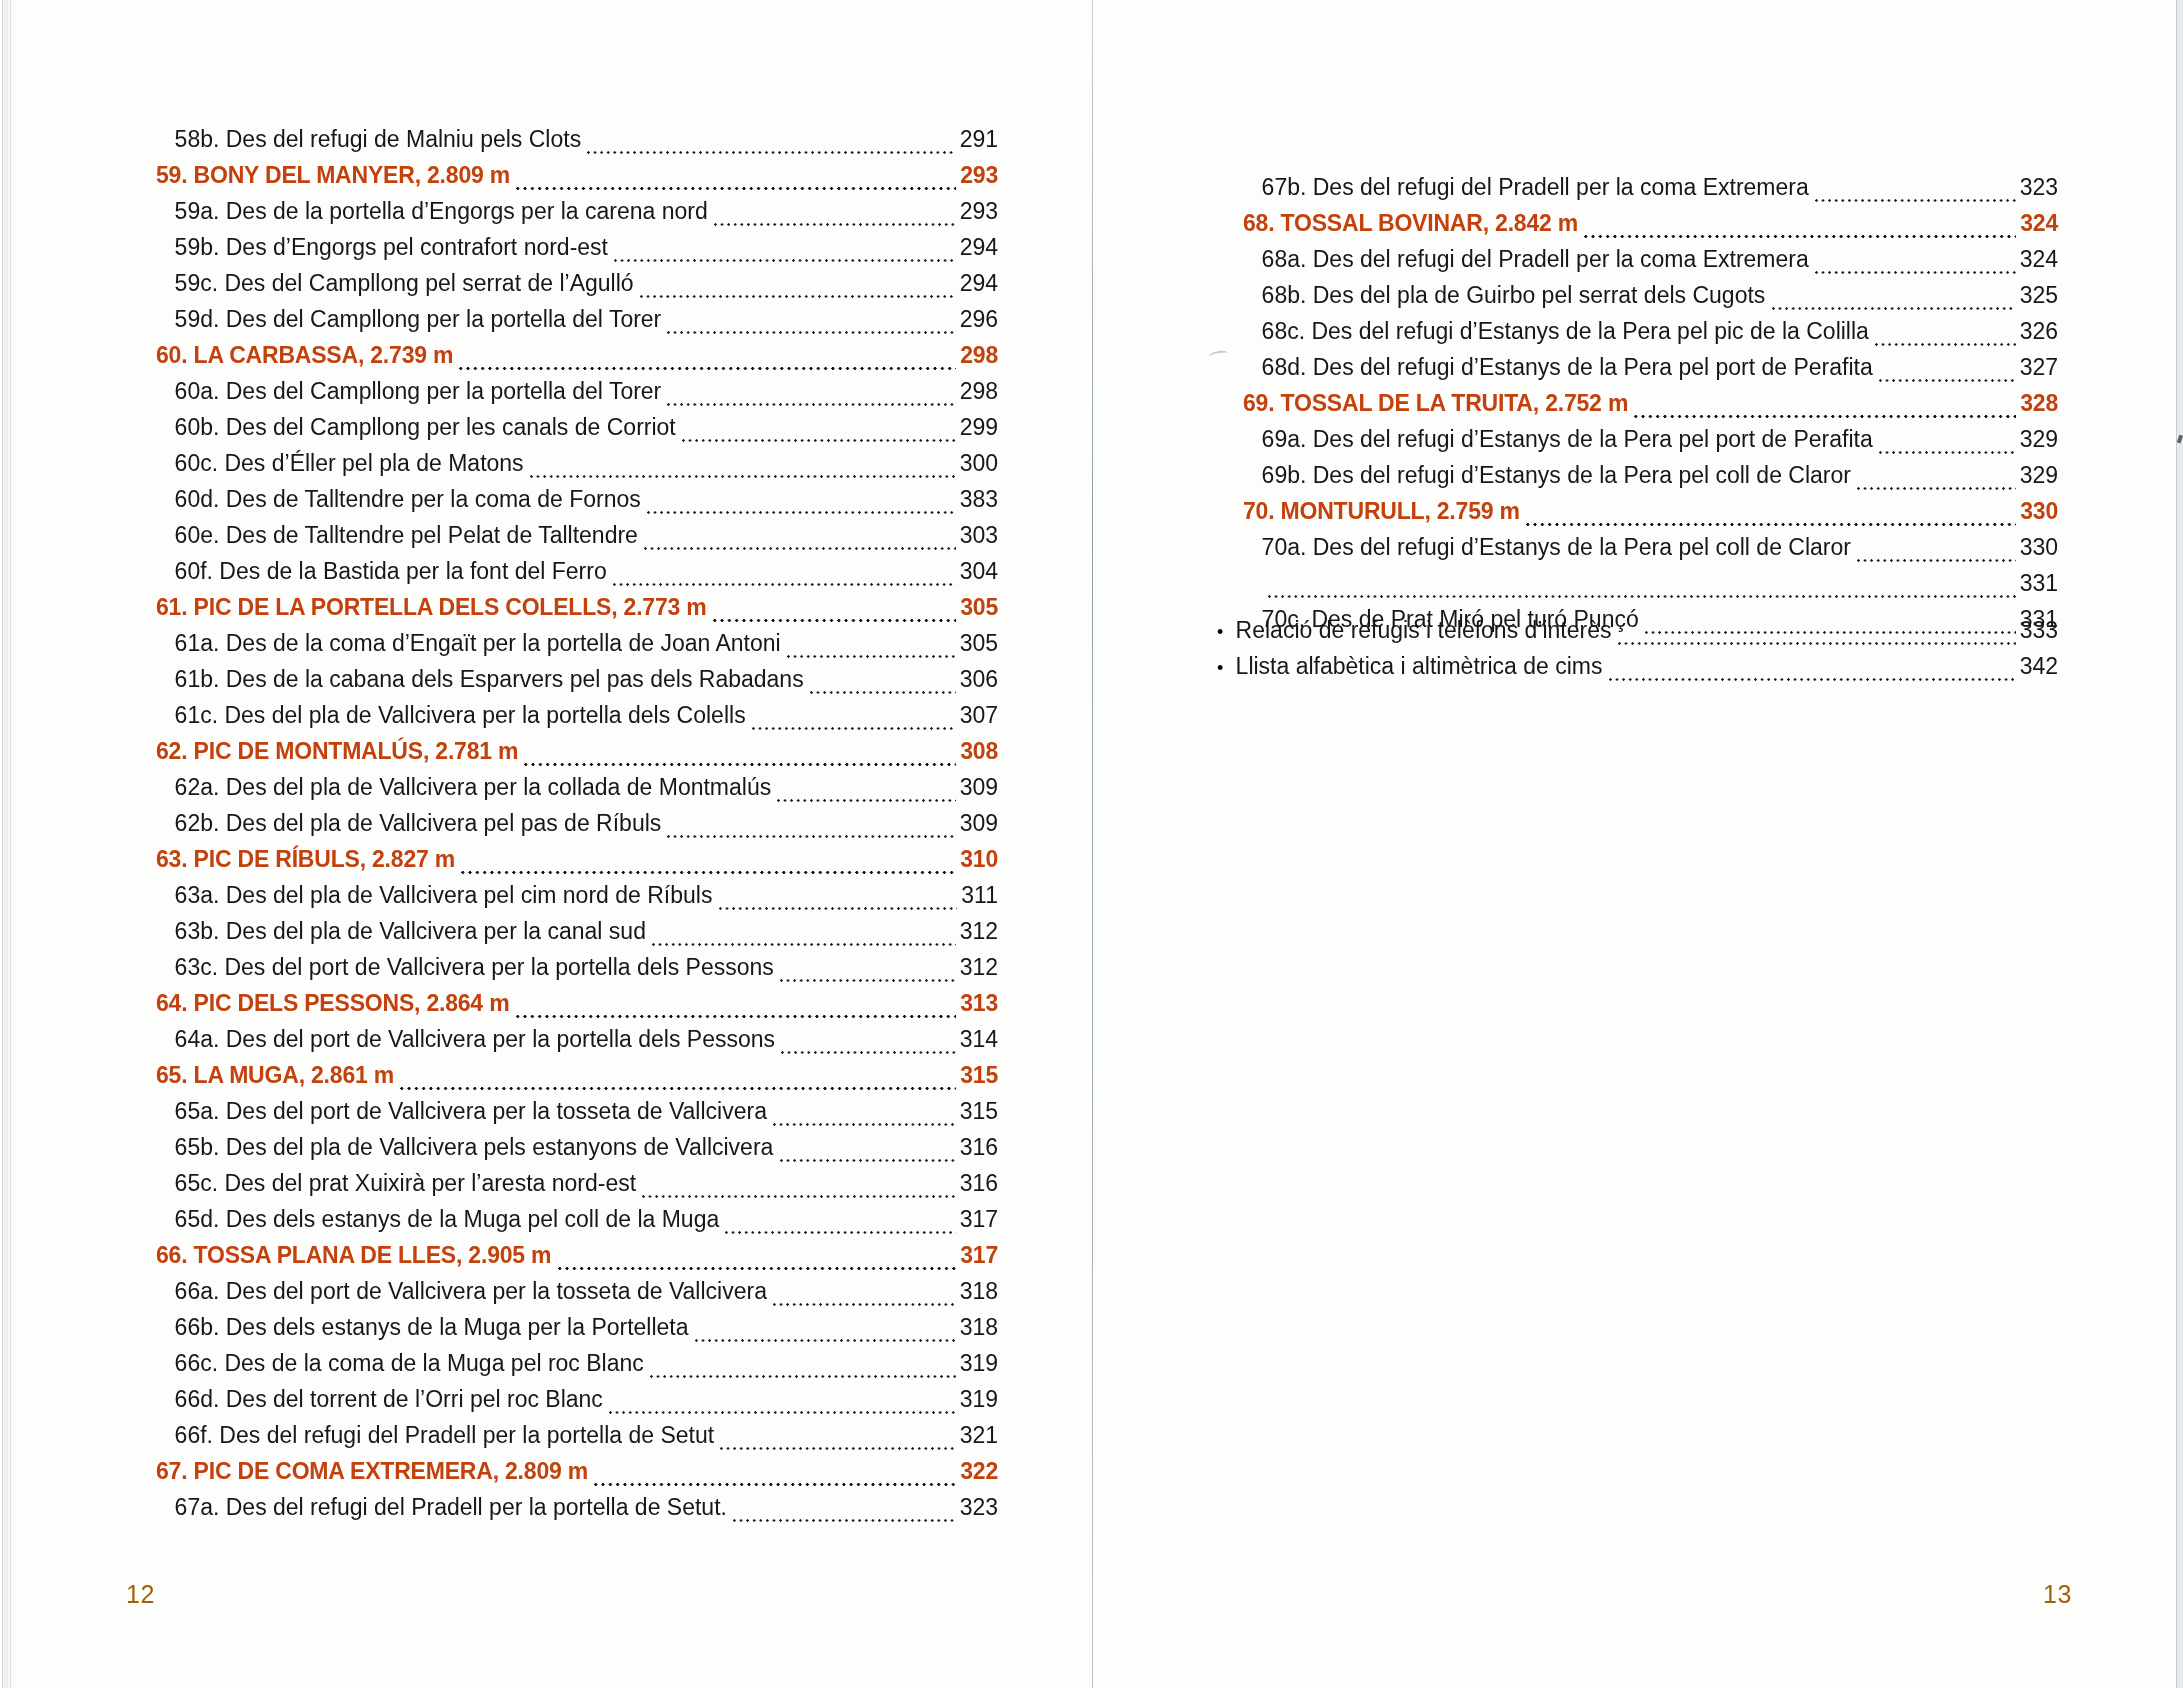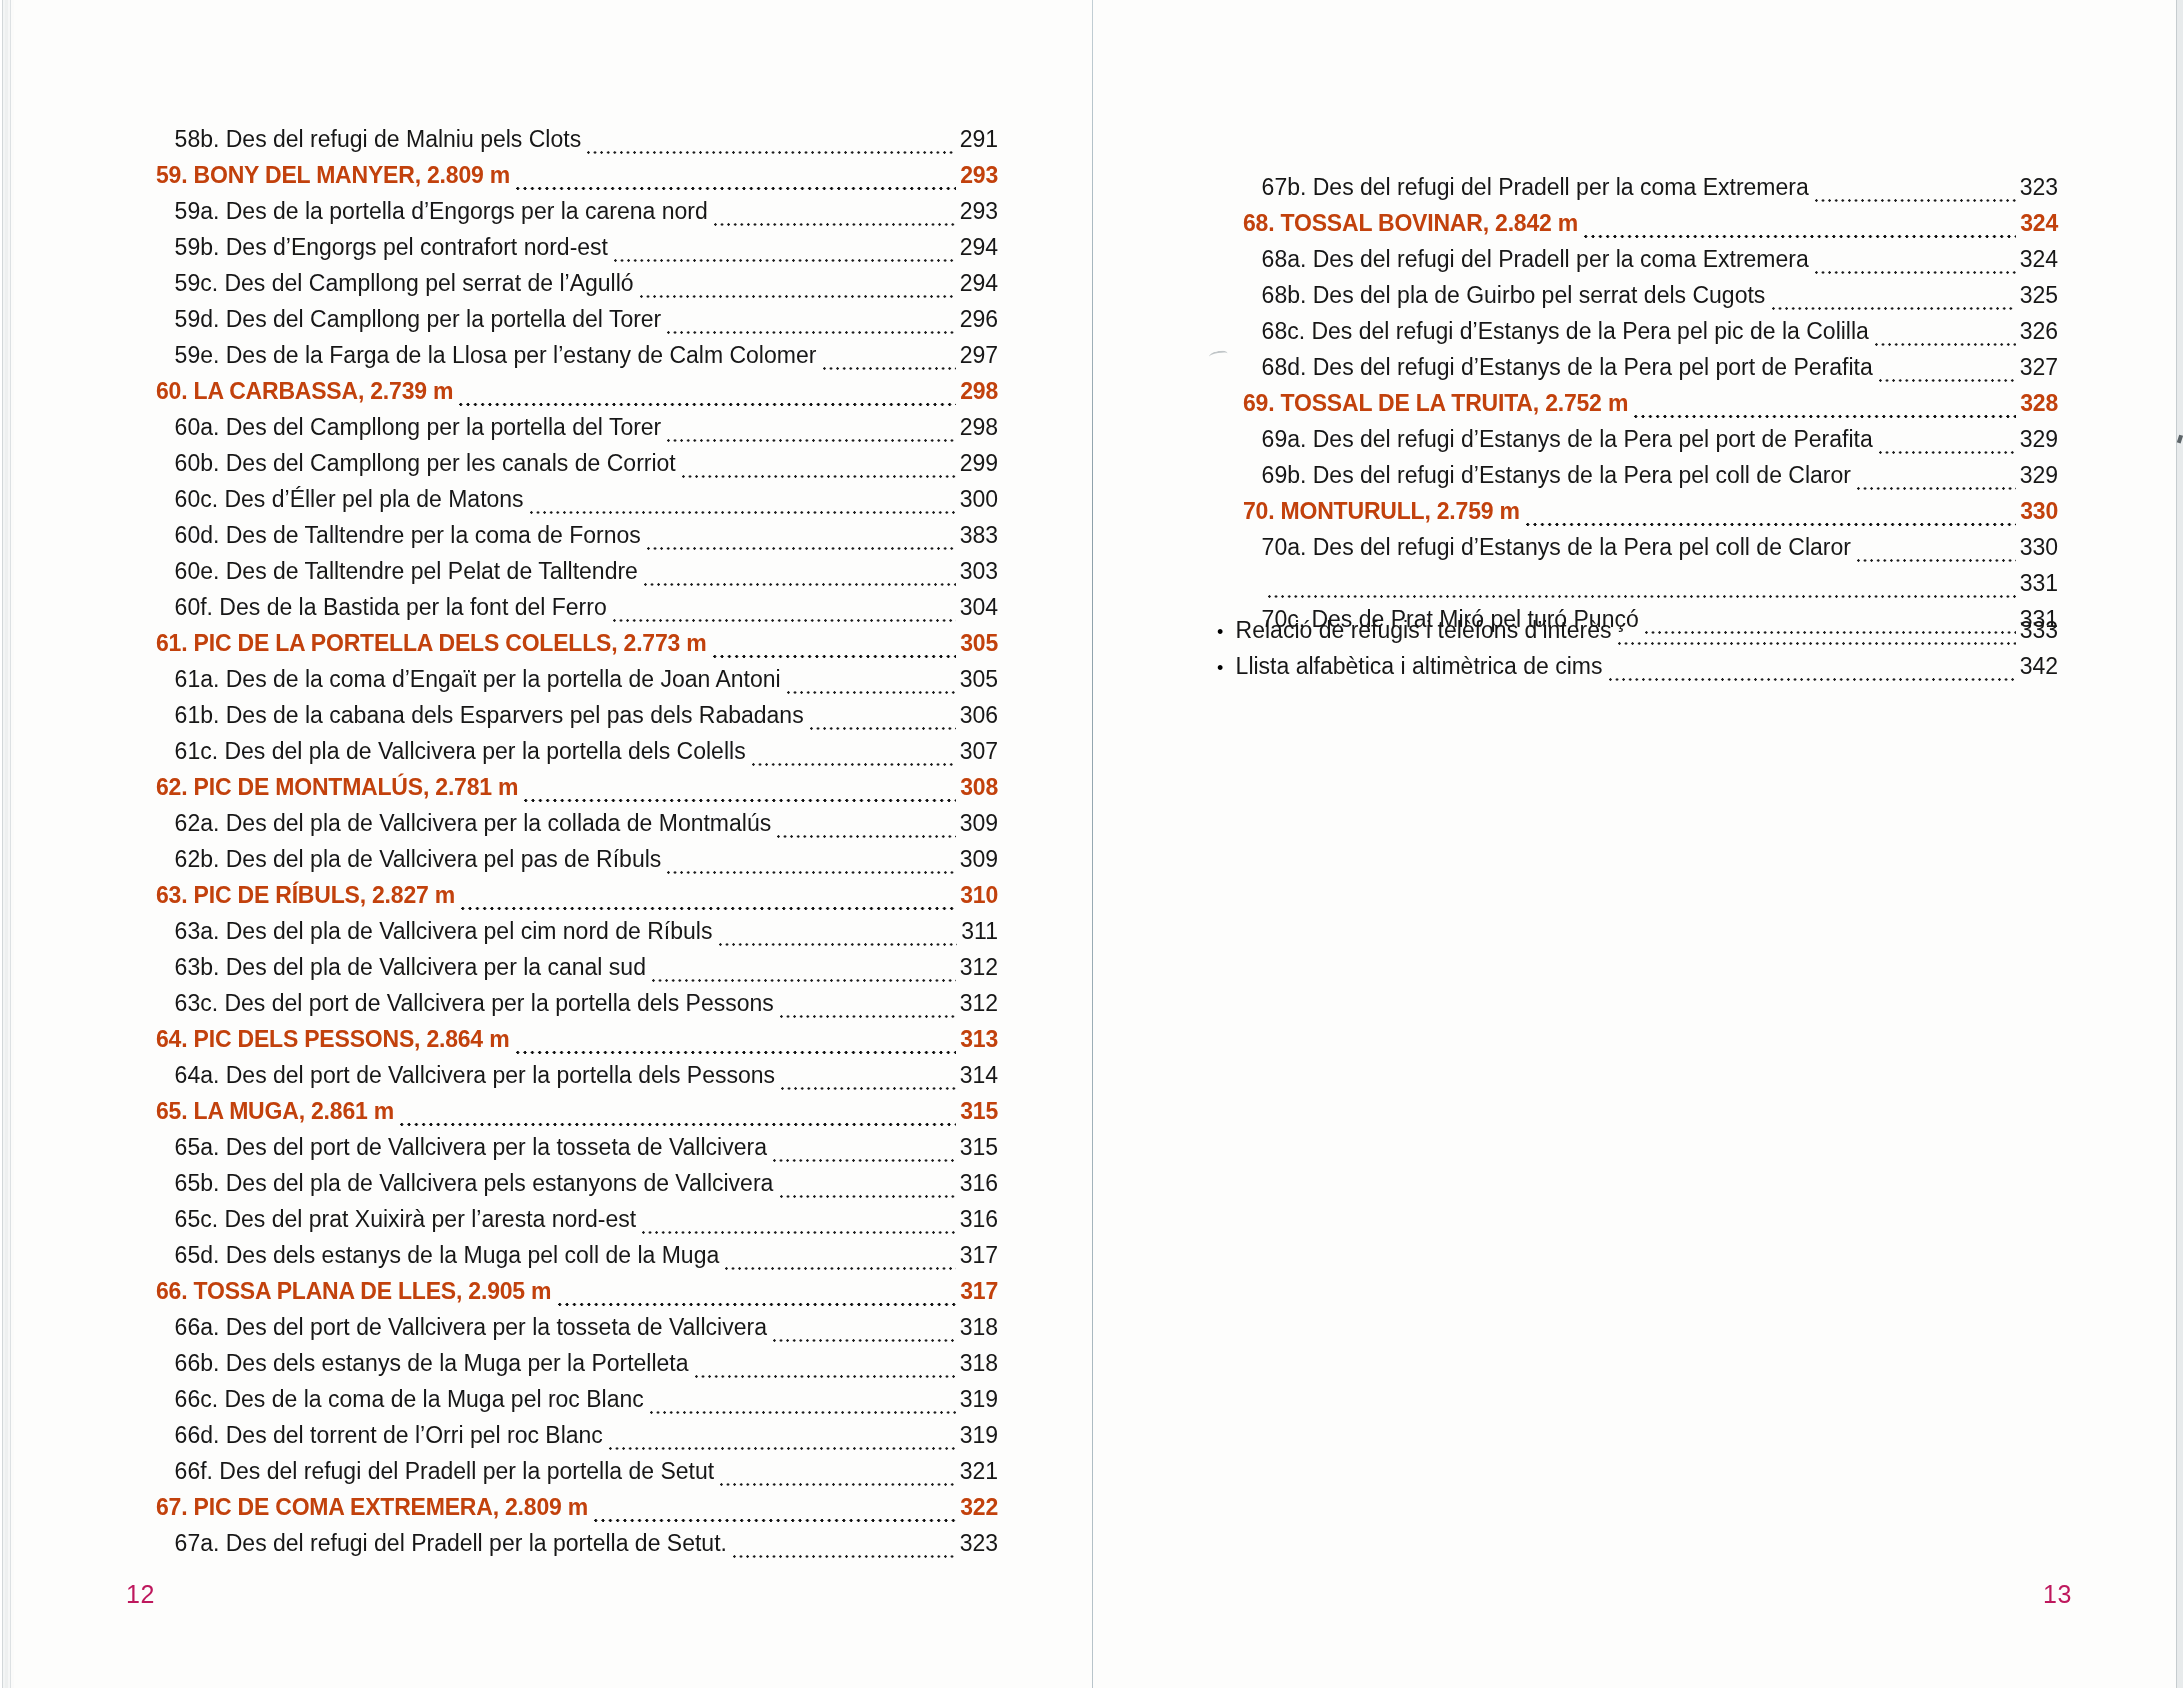--- a/index.html
+++ b/index.html
@@ -60,21 +60,21 @@
   .toc-row.main .leader{
     height:3.5px;margin-bottom:7.6px;
     background-image:radial-gradient(circle at 1.7px 1.7px,#101010 1.4px,rgba(0,0,0,0) 1.7px);
     background-size:7.3px 3.5px;
   }
   .pagenum{white-space:nowrap;}
   
   .toc-row.extra{padding-left:0;}
   .bullet{width:18.6px;font-size:18px;color:#000;flex:0 0 auto;}
   
-  .folio{position:absolute;font-size:25px;color:#be185d;letter-spacing:0.7px;}
+  .folio{position:absolute;font-size:25px;color:#a16207;letter-spacing:0.7px;}
   #folio-left{left:126px;top:1580px;}
   #folio-right{left:2043px;top:1580px;}
 </style>
 </head>
 <body>
 
 <div class="page" id="left-page"></div>
 <div class="page" id="right-page"></div>
 <div id="left-edge-strip"></div>
 <div id="gutter-line"></div>
@@ -106,25 +106,20 @@
     <div class="toc-row sub">
       <span class="label">59c. Des del Campllong pel serrat de l’Agulló</span>
       <span class="leader"></span>
       <span class="pagenum">294</span>
     </div>
     <div class="toc-row sub">
       <span class="label">59d. Des del Campllong per la portella del Torer</span>
       <span class="leader"></span>
       <span class="pagenum">296</span>
     </div>
-    <div class="toc-row sub">
-      <span class="label">59e. Des de la Farga de la Llosa per l’estany de Calm Colomer</span>
-      <span class="leader"></span>
-      <span class="pagenum">297</span>
-    </div>
     <div class="toc-row main">
       <span class="label">60. LA CARBASSA, 2.739 m</span>
       <span class="leader"></span>
       <span class="pagenum">298</span>
     </div>
     <div class="toc-row sub">
       <span class="label">60a. Des del Campllong per la portella del Torer</span>
       <span class="leader"></span>
       <span class="pagenum">298</span>
     </div>

